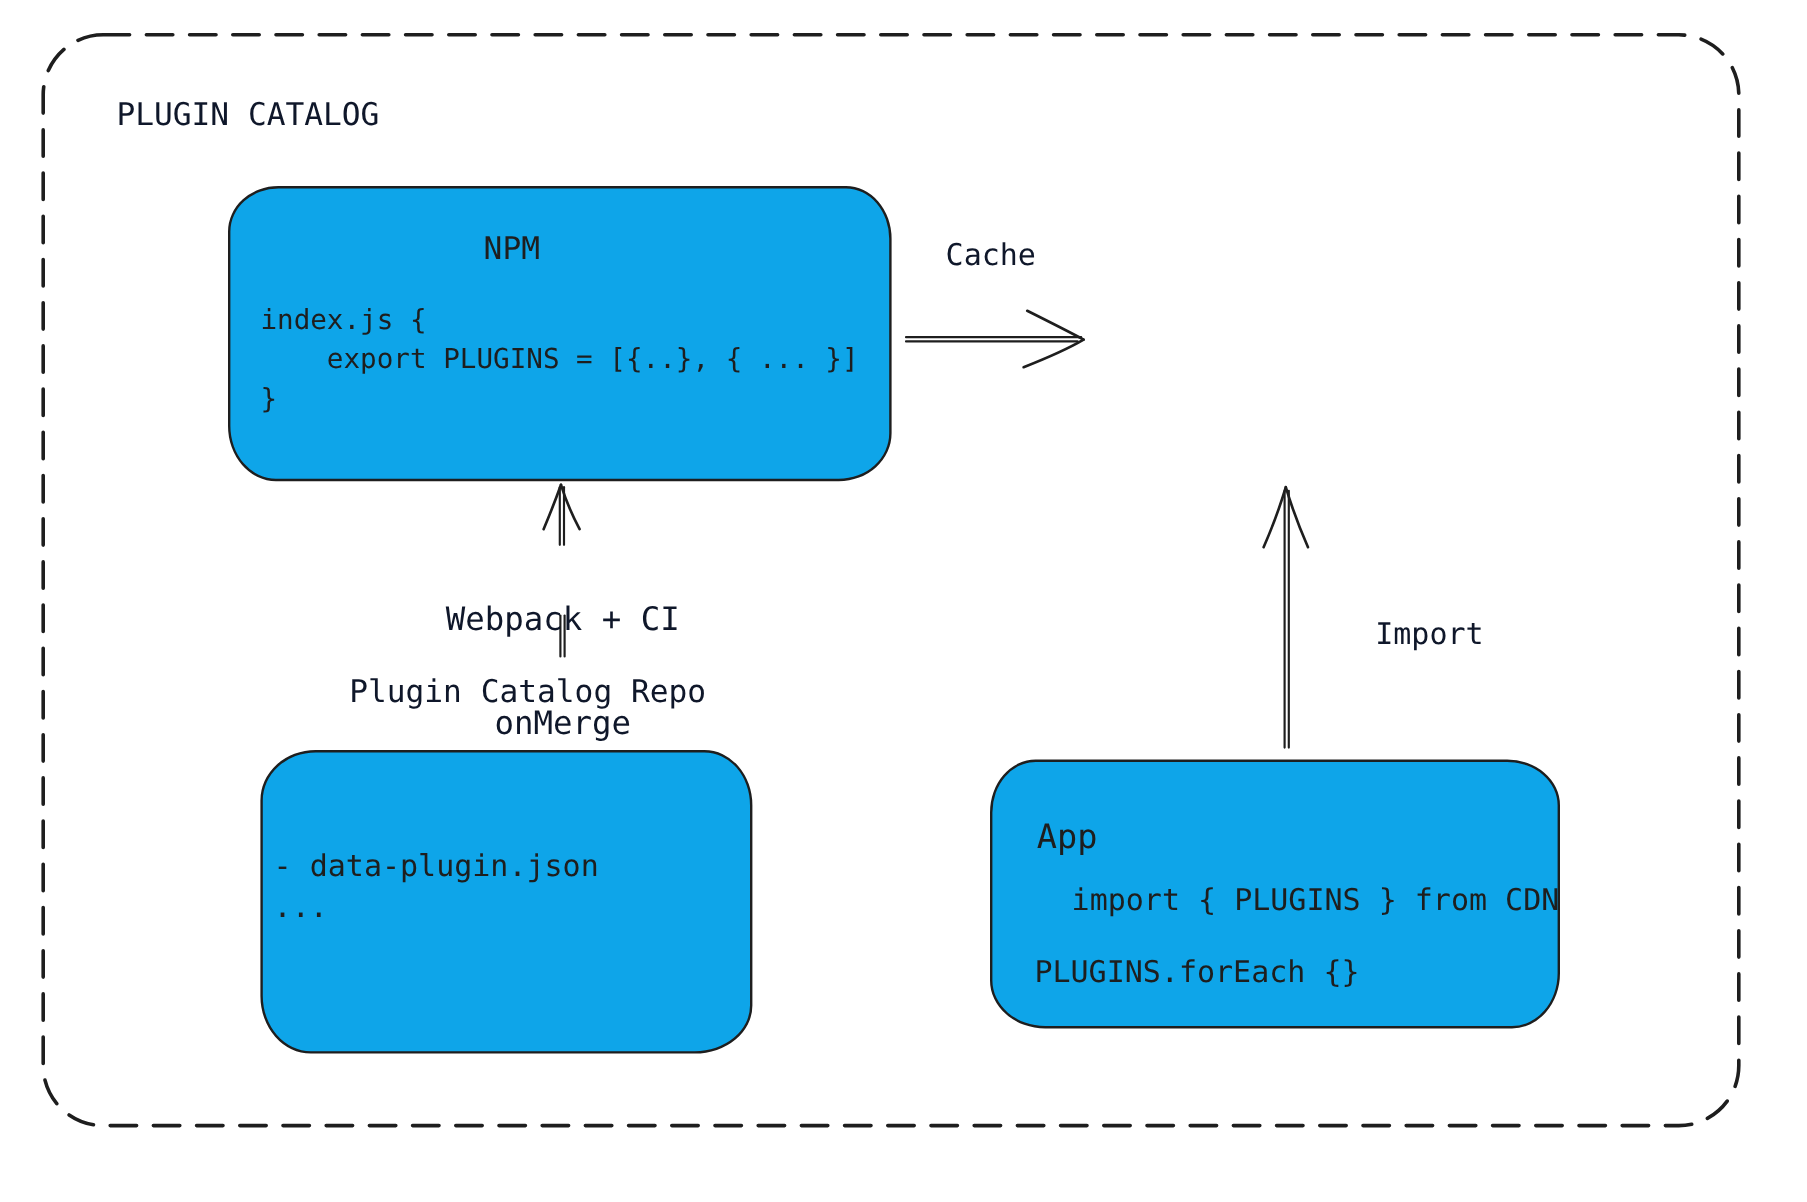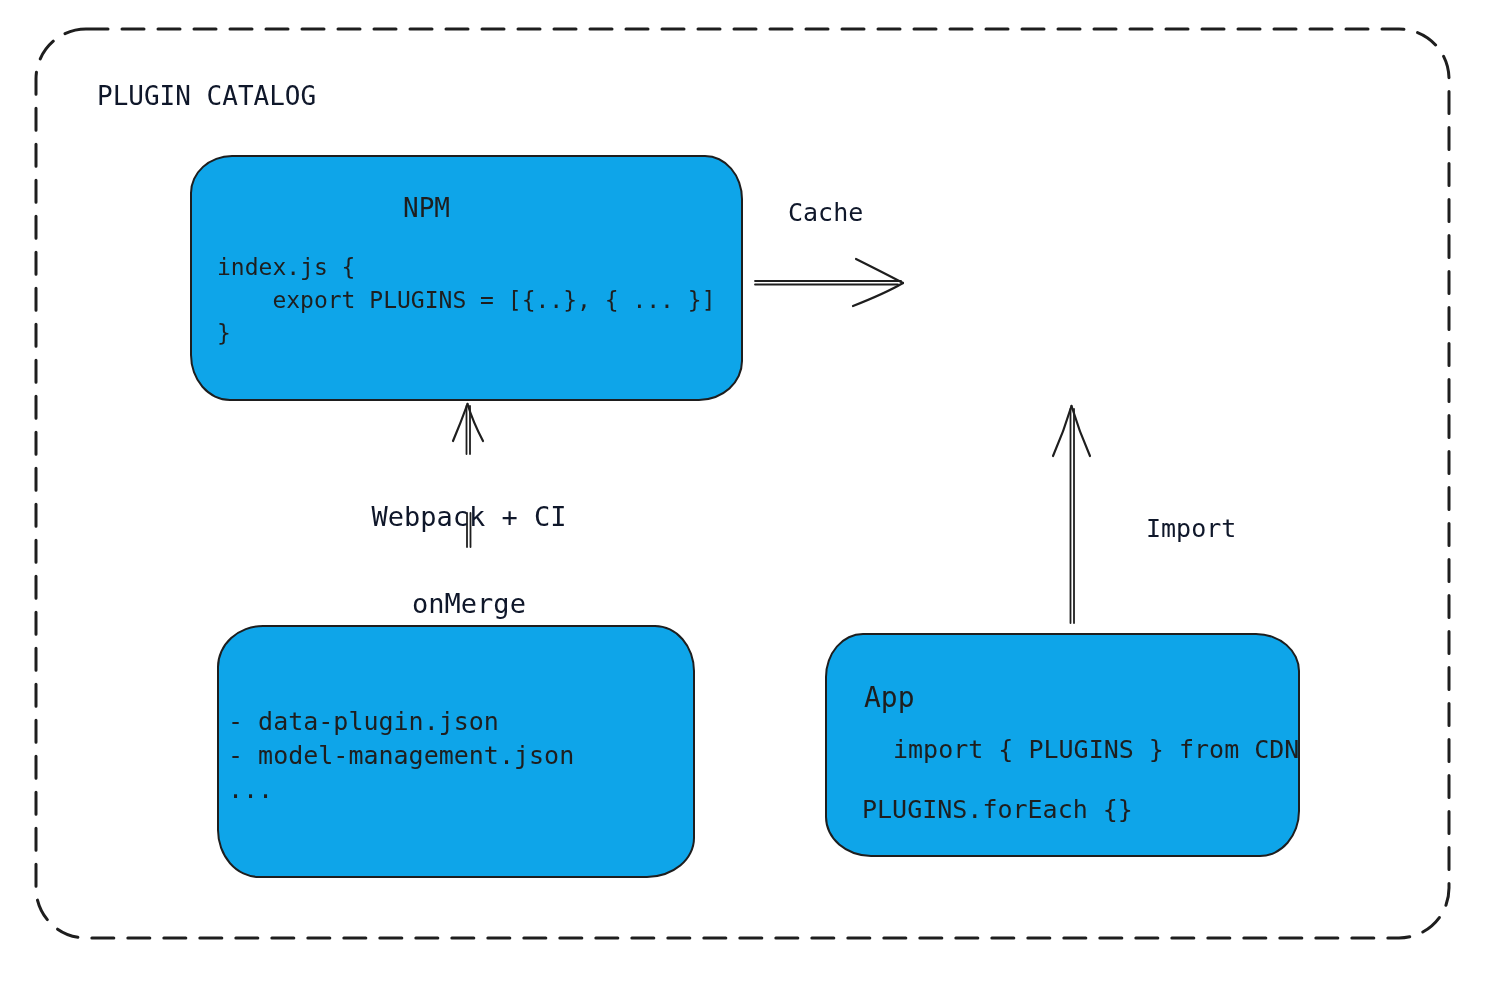--- a/index.html
+++ b/index.html
@@ -23,21 +23,21 @@
     position: absolute;
     box-sizing: border-box;
     border: 2.5px solid #1e1e1e;
     background: #0ea5e9;
   }
   .npm  { left: 190px; top: 155px; width: 553px; height: 246px;
           border-radius: 42px 38px 44px 40px / 38px 44px 40px 46px; }
   .cdn  { left: 912px; top: 163px; width: 328px; height: 233px;
           border-radius: 40px 36px 44px 38px / 36px 42px 38px 46px;
           display: flex; align-items: center; justify-content: center; }
-  .repo { left: 217px; top: 625px; width: 478px; height: 253px;
+  .repo { left: 217px; top: 625px; width: 410px; height: 253px;
           border-radius: 46px 40px 48px 42px / 42px 46px 40px 48px; }
   .app  { left: 825px; top: 633px; width: 475px; height: 224px;
           border-radius: 38px 44px 40px 46px / 44px 38px 46px 40px; }
 
   .t { position: absolute; white-space: pre; color: #0f172a; }
 
   .frame-title { left: 97px; top: 81px; font-size: 26px; }
 
   .npm-title { position: absolute; top: 36px; left: 0; right: 80px;
                text-align: center; font-size: 26px; white-space: pre; }
@@ -108,25 +108,25 @@
   </div>
 
 
   <div class="t cache-label">Cache</div>
 
   <div class="t build-label">
     <span>Webpack + CI</span>
     <span>onMerge</span>
   </div>
 
+  <div class="t repo-title">Plugin Catalog Repo</div>
 
   <div class="box repo">
     <div class="repo-files">
       <div class="file-line">- data-plugin.json</div>
-      <div class="file-line">- model-management.json</div>
       <div class="file-line">...</div>
     </div>
   </div>
 
   <div class="t import-label">Import</div>
 
   <div class="box app">
     <div class="app-title">App</div>
     <div class="app-code1 code-line">import { PLUGINS } from CDN</div>
     <div class="app-code2 code-line">PLUGINS.forEach {}</div>

